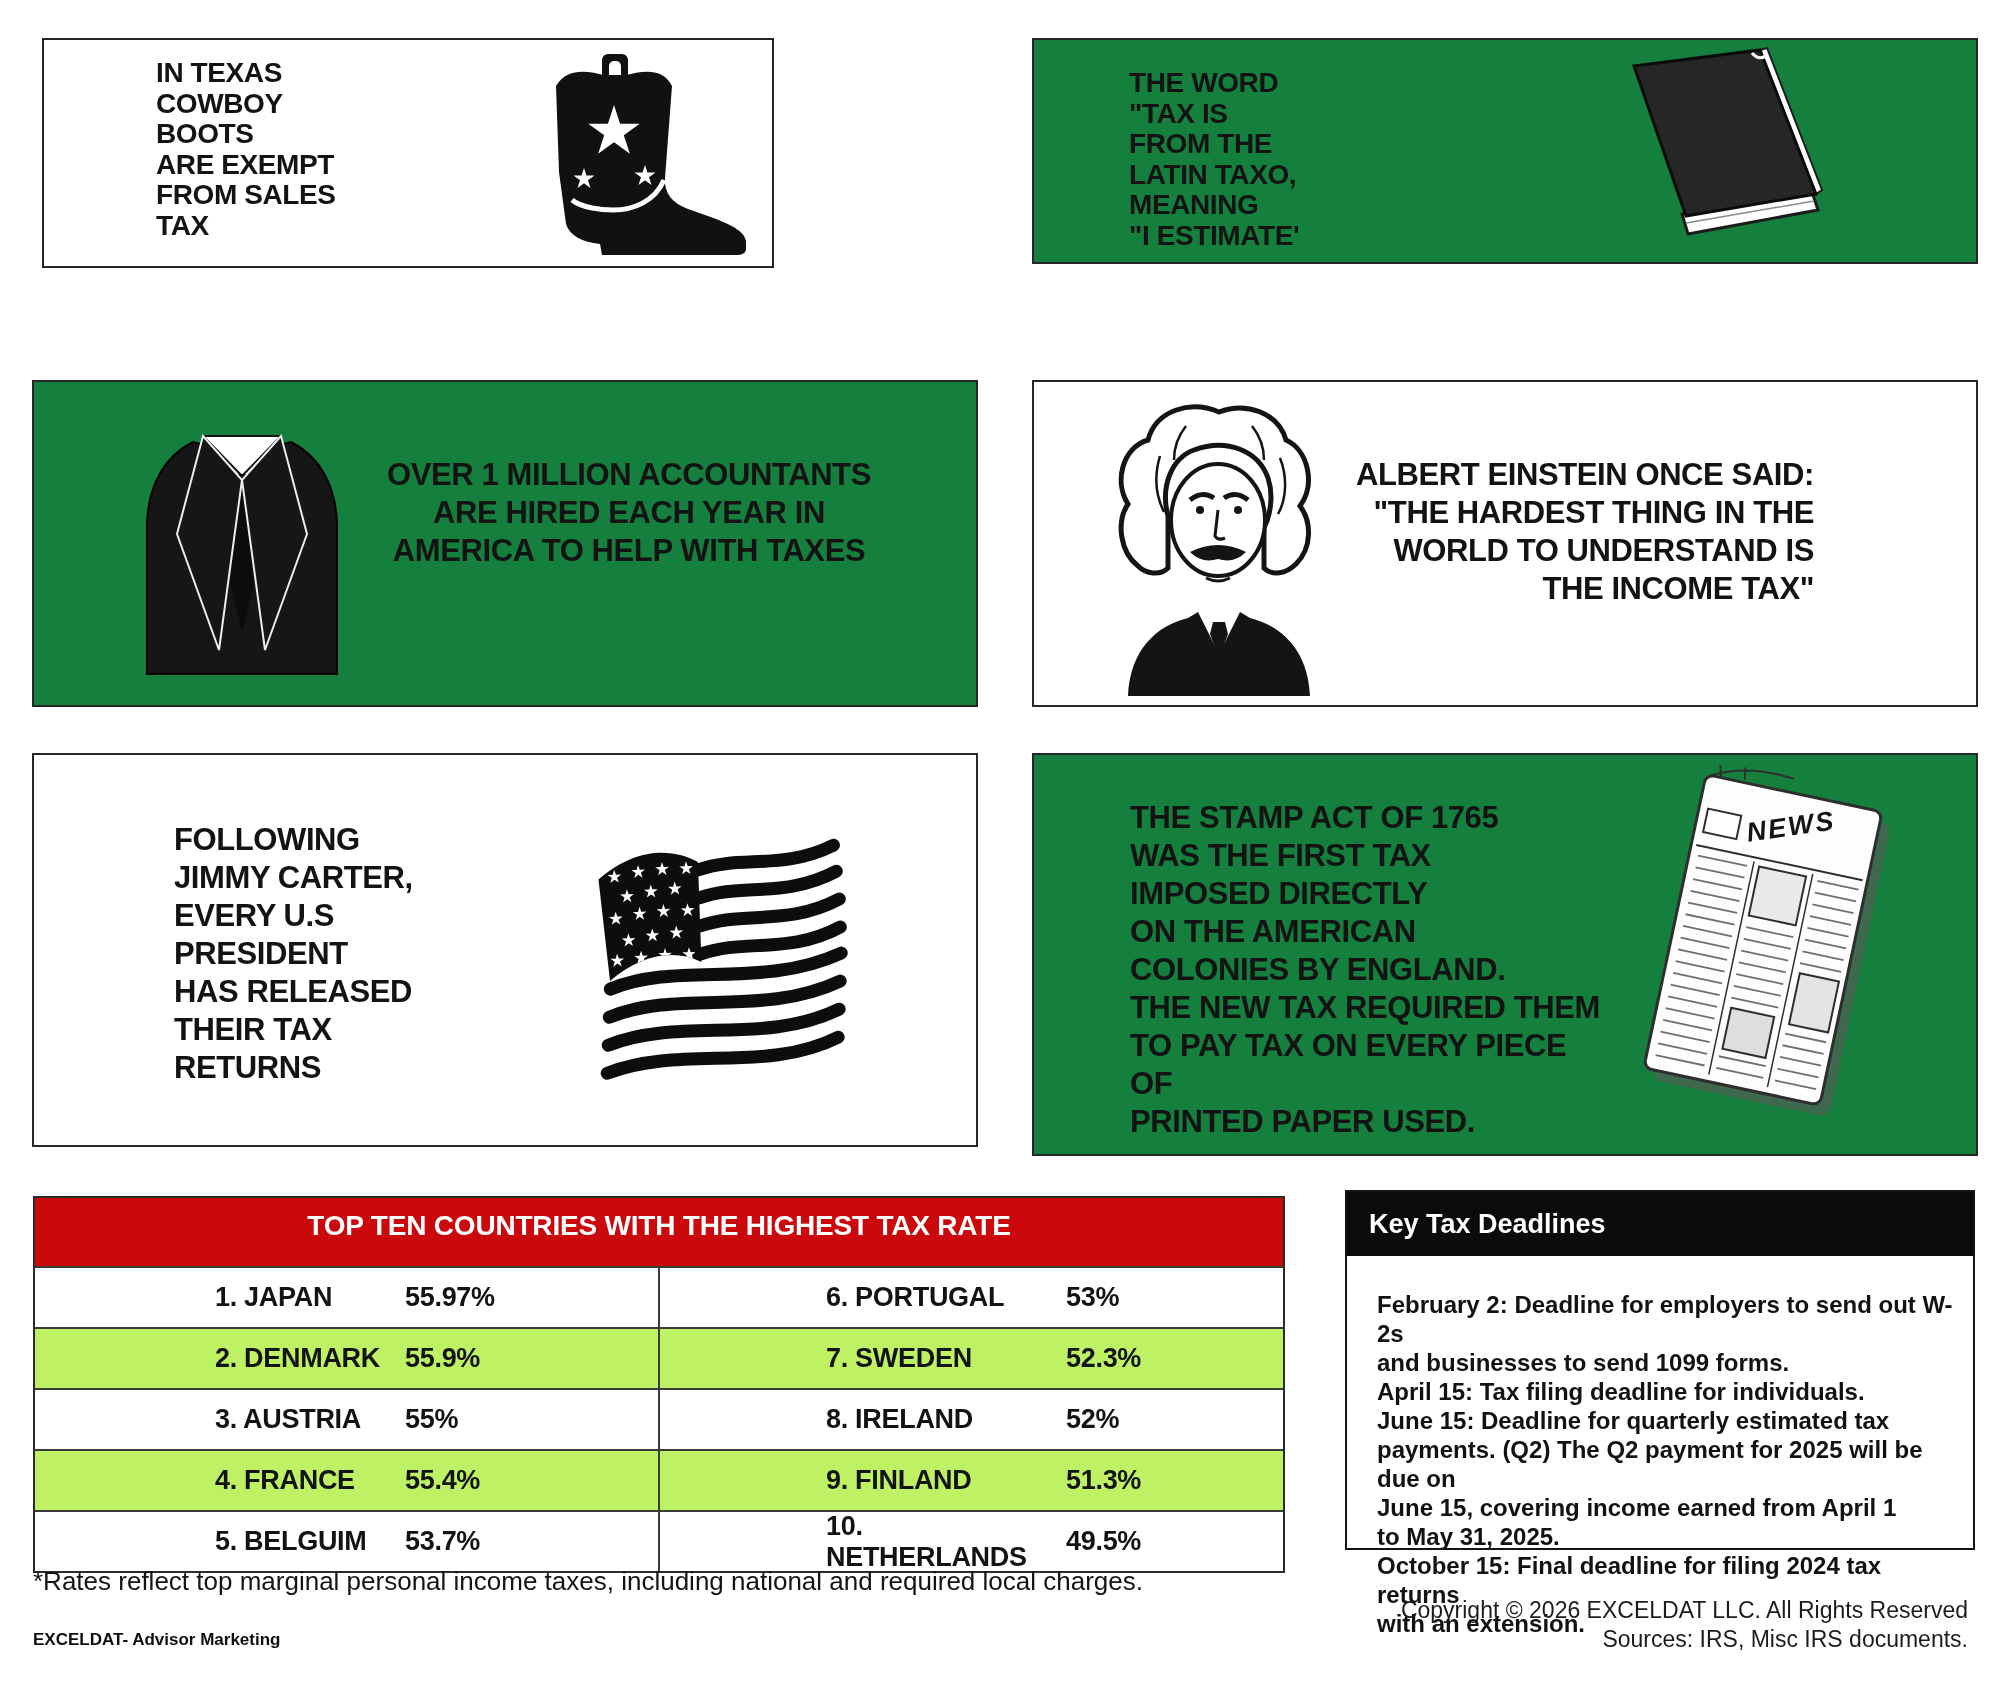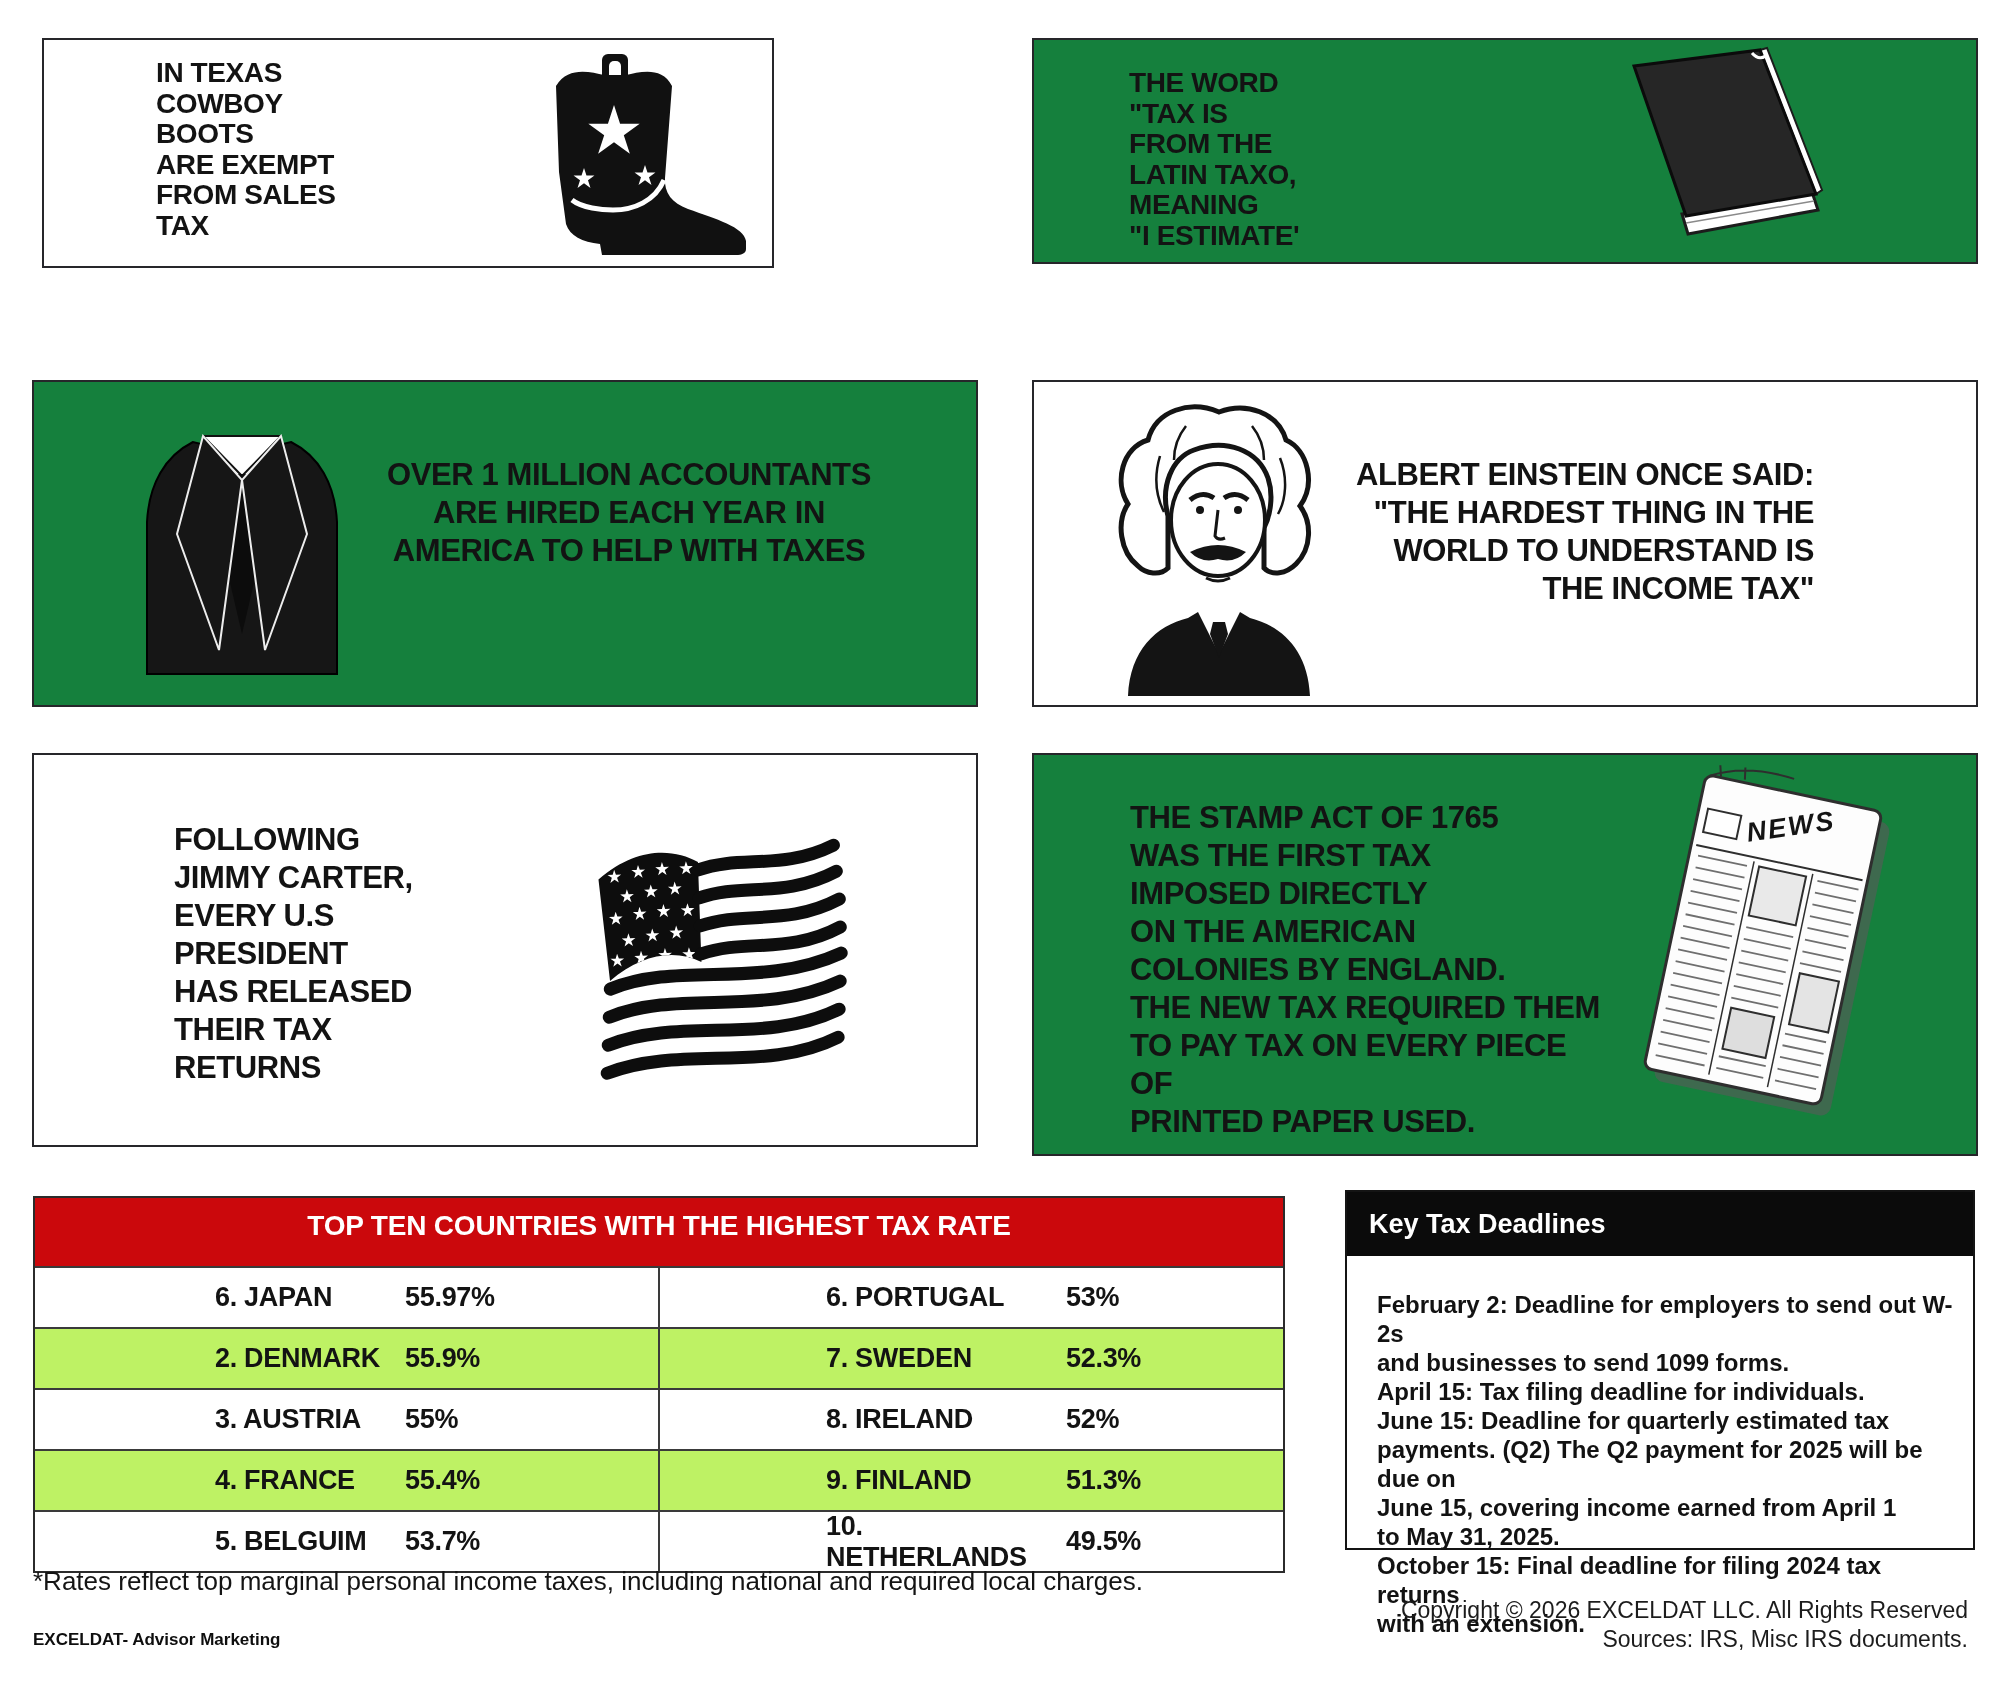--- a/index.html
+++ b/index.html
@@ -240,21 +240,21 @@
         </g>
       </svg>
     </div>
   </div>
 
   <div id="tax-table">
     <div class="tt-header">TOP TEN COUNTRIES WITH THE HIGHEST TAX RATE</div>
 
     <div class="tt-row">
       <div class="tt-cell">
-        <span class="country">6. JAPAN</span>
+        <span class="country">1. JAPAN</span>
         <span class="rate">55.97%</span>
       </div>
       <div class="tt-cell right-half">
         <span class="country">6. PORTUGAL</span>
         <span class="rate">53%</span>
       </div>
     </div>
 
     <div class="tt-row pink">
       <div class="tt-cell">

